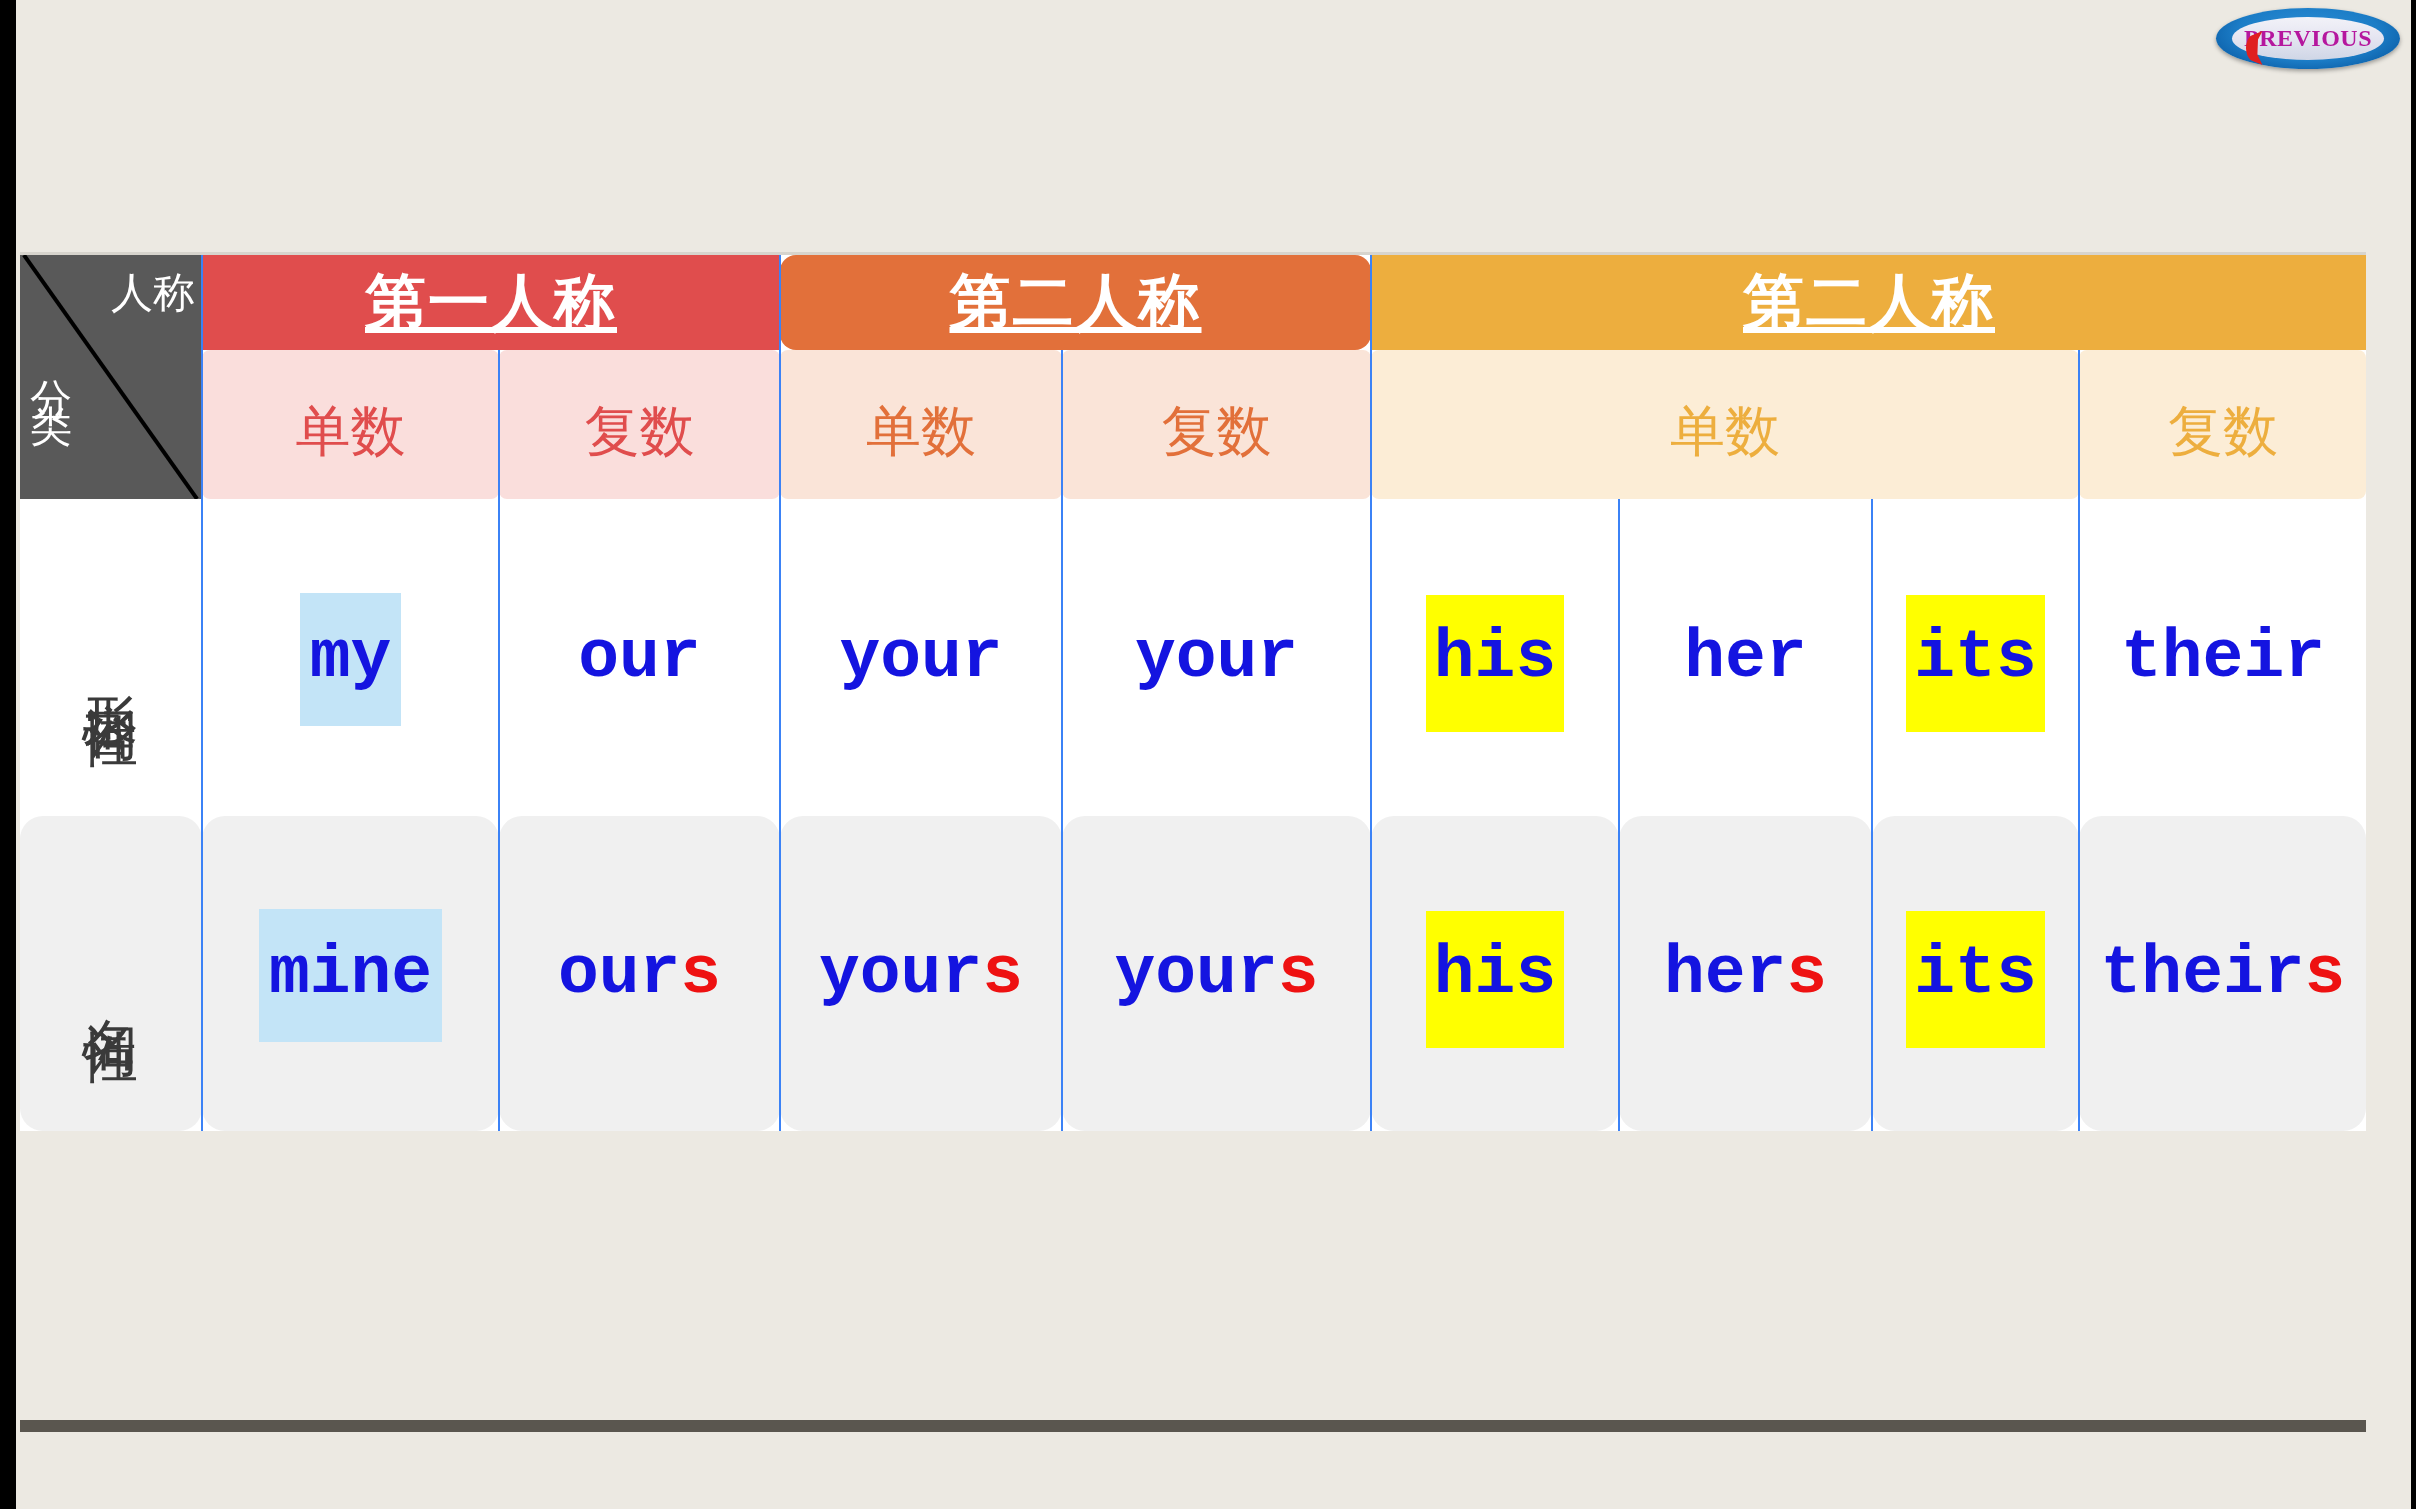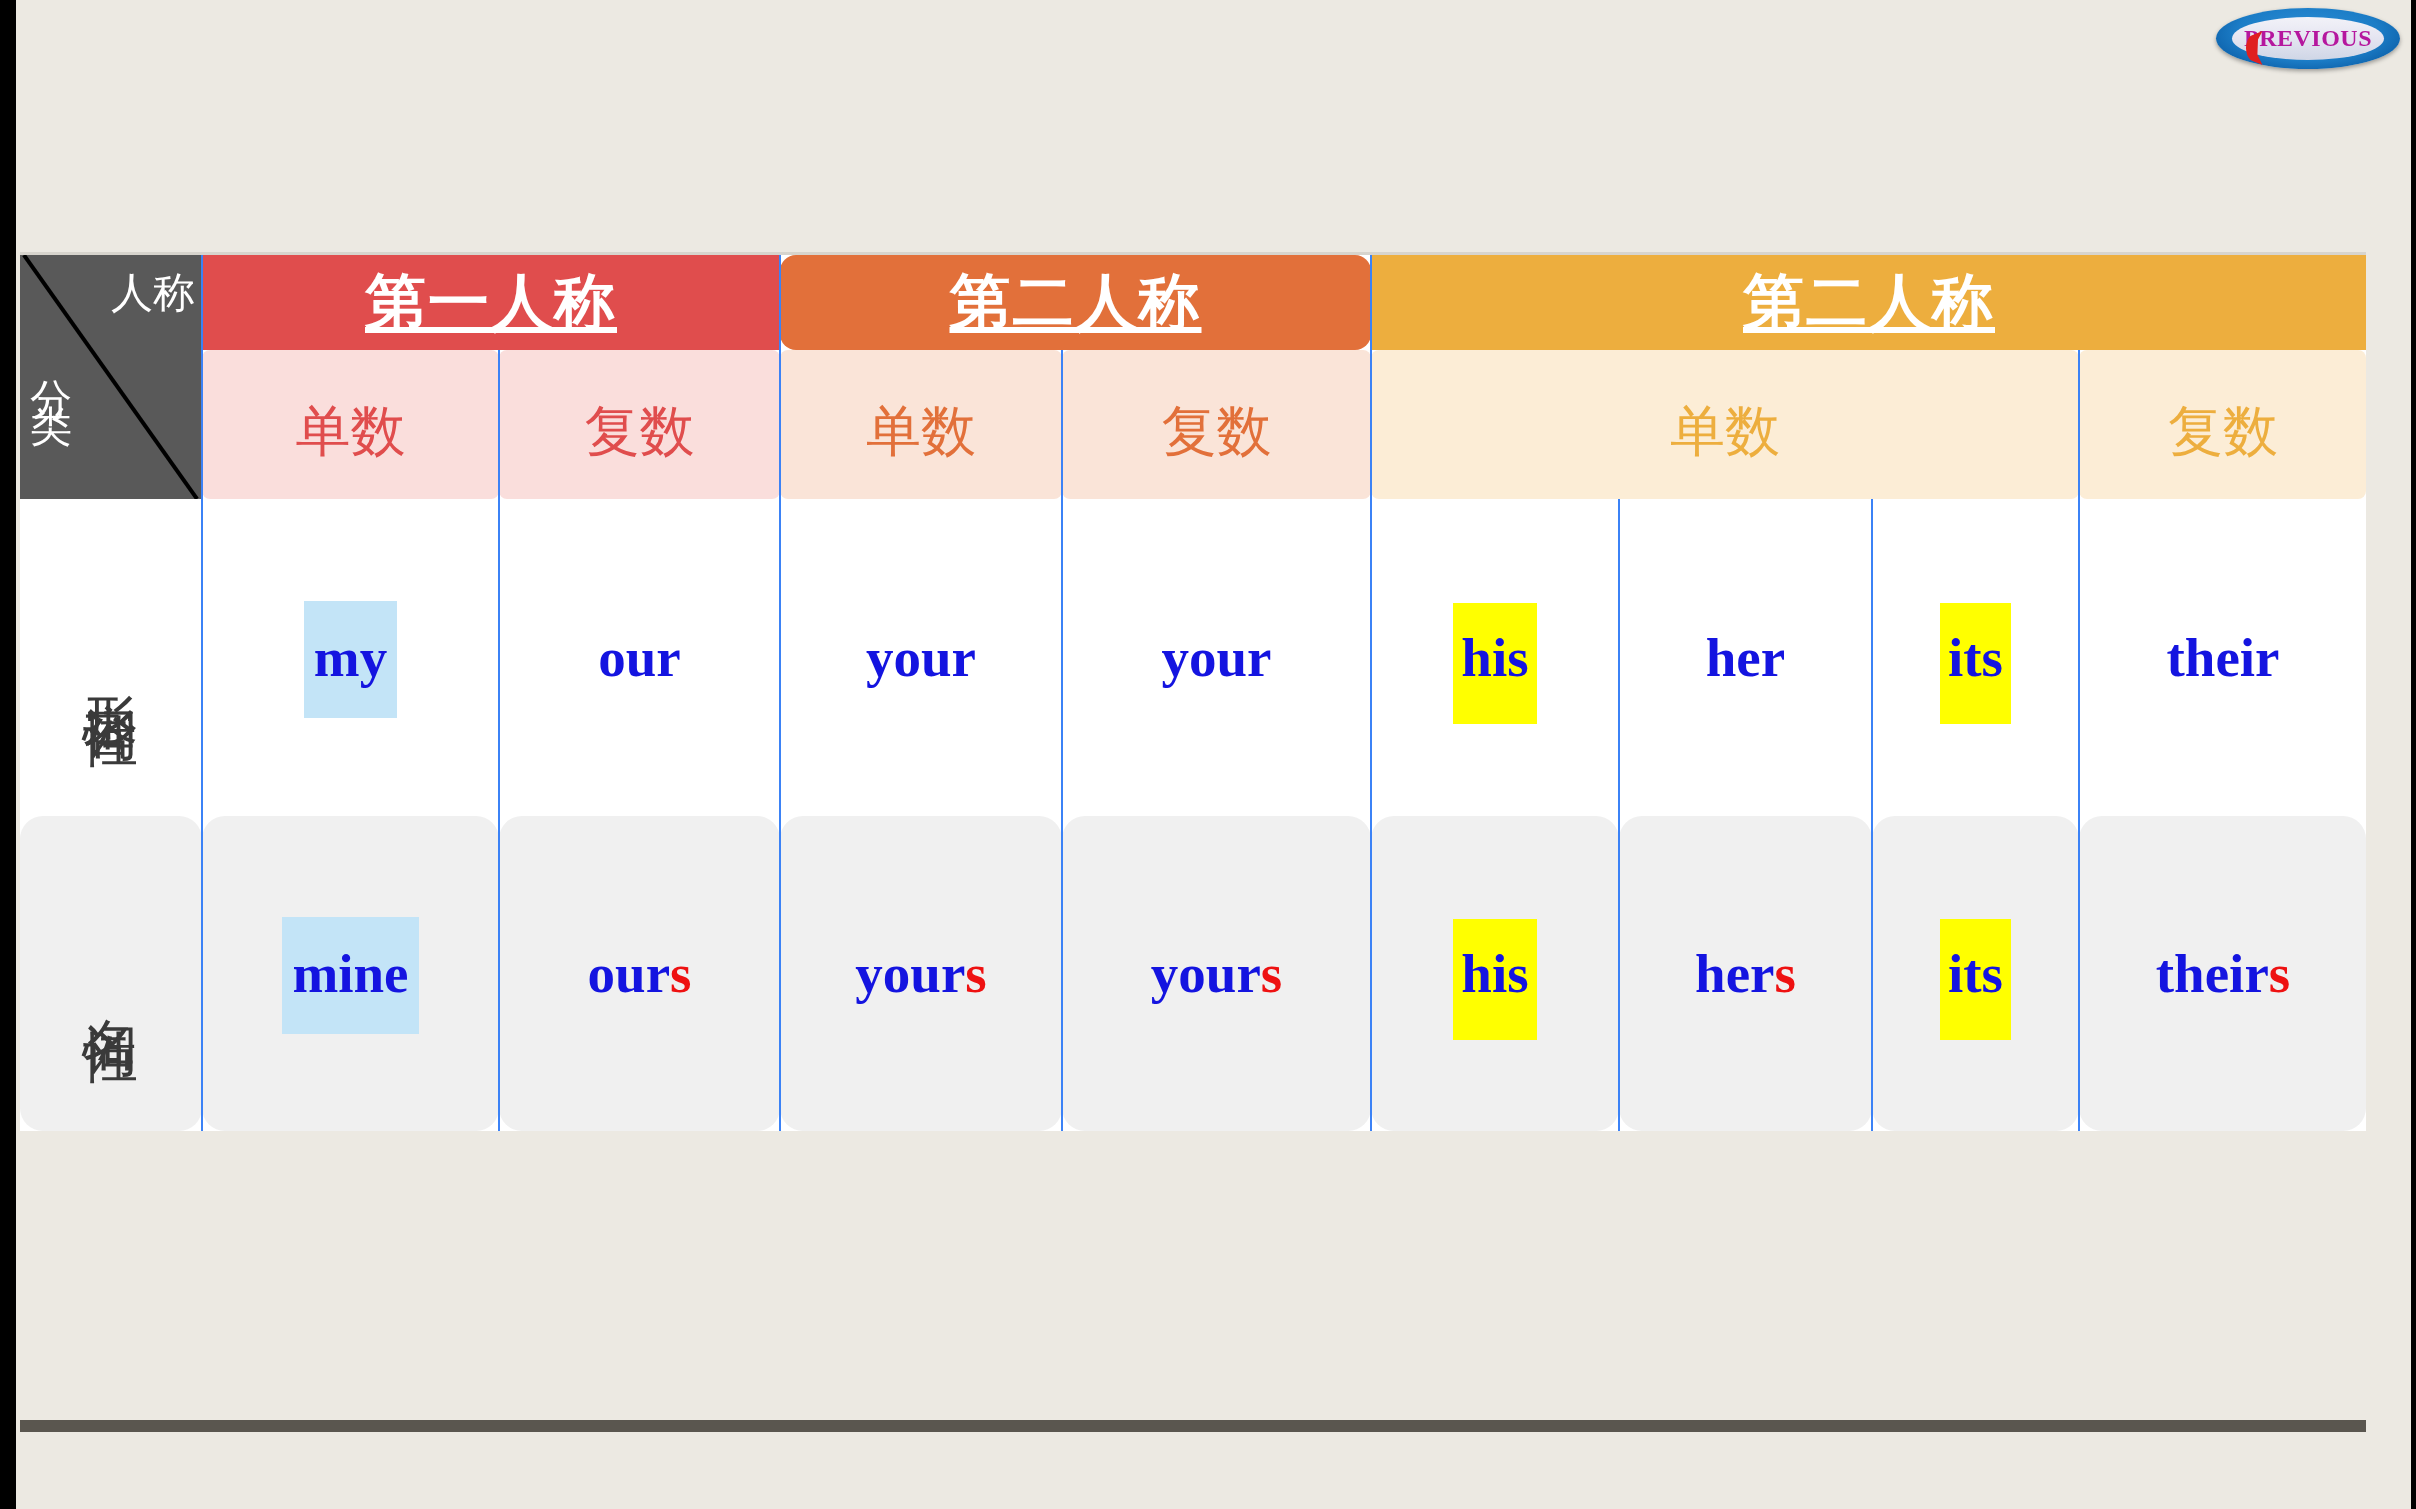--- a/index.html
+++ b/index.html
@@ -167,22 +167,22 @@
   .rowlab .v {
     writing-mode: vertical-rl;
     text-orientation: upright;
     letter-spacing: 6px;
     display: inline-block;
   }
   .r2 .rowlab { background: #F0F0F0; }
 
   
   .dc {
-    font-family: Liberation Serif, serif;
-    font-size: 55px;
+    font-family: Liberation Mono, monospace;
+    font-size: 68px;
     font-weight: 700;
     color: #1414E0;
     background: #FFFFFF;
   }
   .r1 td.dc { height: 317px; }
   .r2 td.dc { height: 315px; background: #F0F0F0; }
   .r2 td { background: #F0F0F0; border-radius: 23px; }
 
   .hl-blue  { background: #C3E4F7; padding: 26px 10px 30px 10px; }
   .hl-yellow{ background: #FFFF00; padding: 24px 8px 36px 8px; }

